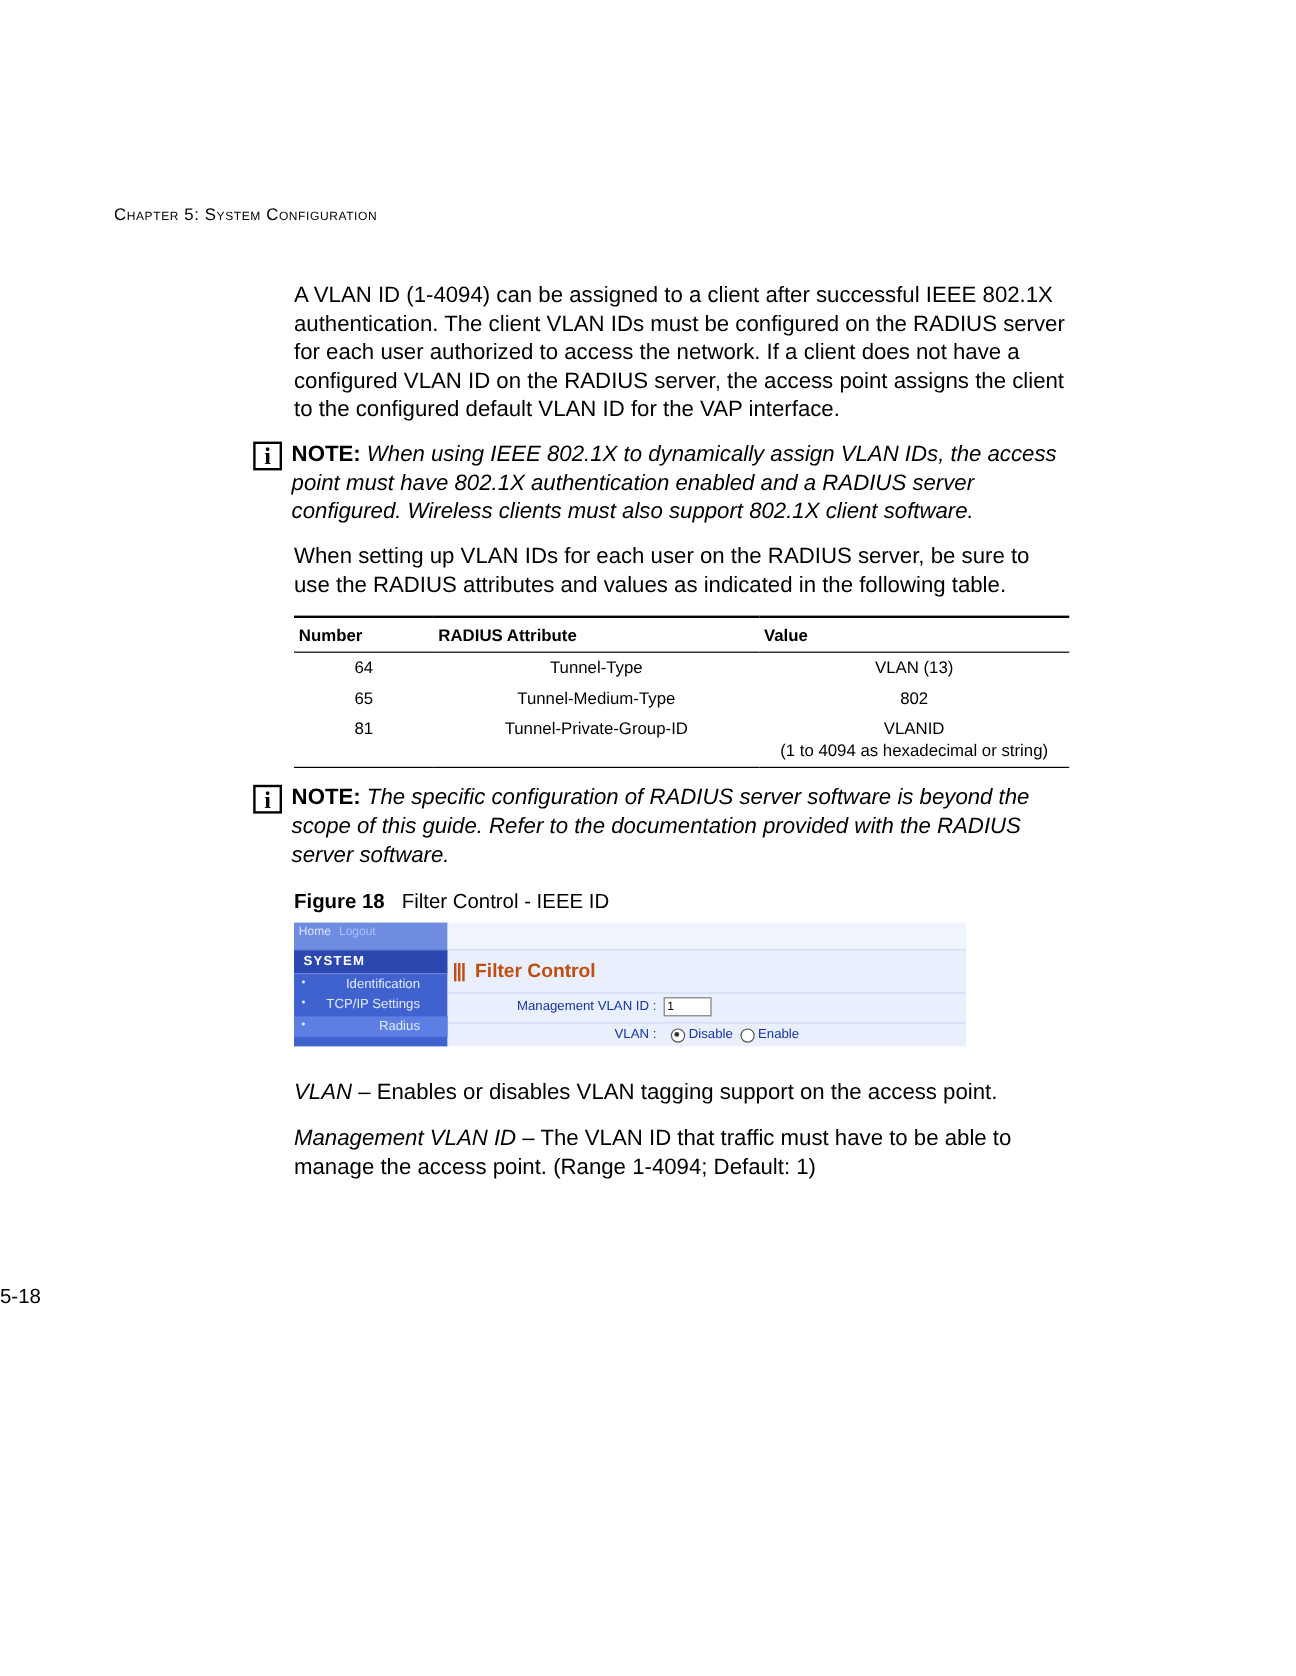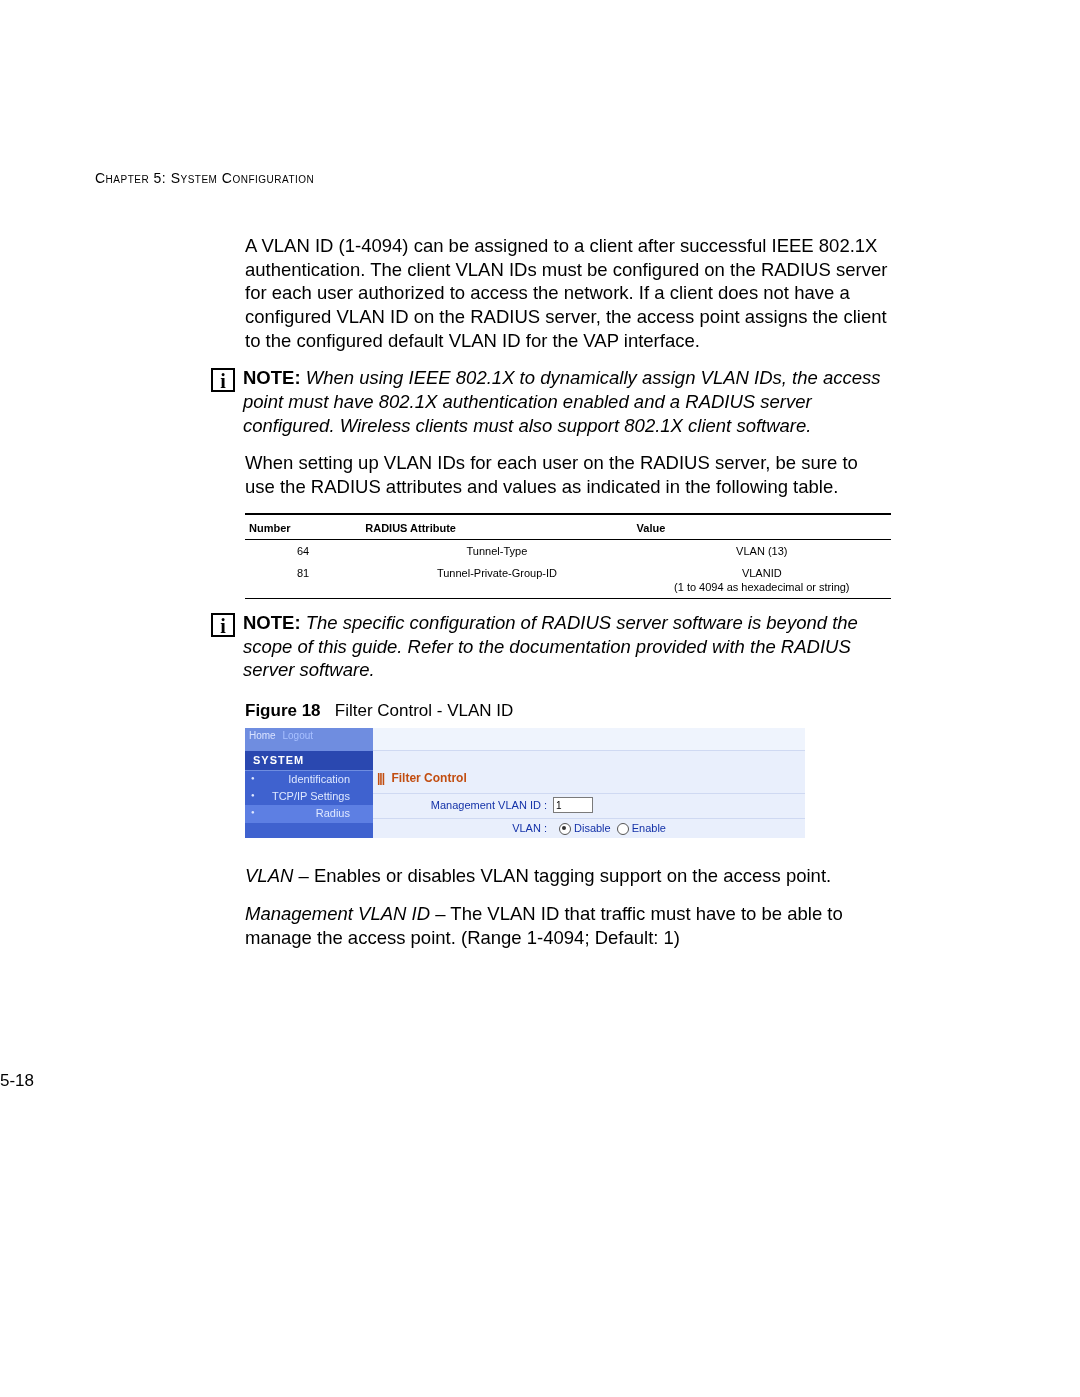--- a/index.html
+++ b/index.html
@@ -57,21 +57,21 @@
     flex: 1 1 auto;
     font-style: italic;
   }
   .note-label {
     font-weight: bold;
     font-style: normal;
   }
   table.radius {
     width: 100%;
     border-collapse: collapse;
-    font-size: 11px;
+    font-size: 14px;
     margin: 6px 0 12px 0;
   }
   table.radius thead tr {
     border-top: 2.5px solid #000;
     border-bottom: 1px solid #000;
   }
   table.radius tbody tr.lastrow {
     border-bottom: 1px solid #000;
   }
   table.radius th {
@@ -150,22 +150,22 @@
     flex: 1;
     background: #e9effc;
   }
   .ui-right-top {
     height: 22px;
     background: #eff4fd;
   }
   .ui-panel-title {
     color: #c24d10;
     font-weight: bold;
-    font-size: 12px;
-    padding: 20px 0 6px 4px;
+    font-size: 16px;
+    padding: 8px 0 6px 4px;
     border-top: 1px solid #cfd9f2;
   }
   .ui-panel-title .bars {
     color: #c24d10;
     letter-spacing: -1px;
     margin-right: 4px;
   }
   .ui-form-row {
     color: #1432a8;
     font-size: 11px;
@@ -237,41 +237,46 @@
           <th>RADIUS Attribute</th>
           <th>Value</th>
         </tr>
       </thead>
       <tbody>
         <tr>
           <td>64</td>
           <td>Tunnel-Type</td>
           <td>VLAN (13)</td>
         </tr>
+        <tr>
+          <td>65</td>
+          <td>Tunnel-Medium-Type</td>
+          <td>802</td>
+        </tr>
         <tr class="lastrow">
           <td>81</td>
           <td>Tunnel-Private-Group-ID</td>
           <td style="white-space:pre-line">VLANID
 (1 to 4094 as hexadecimal or string)</td>
         </tr>
       </tbody>
     </table>
 
 
     <div class="note-row">
       <div class="note-icon">i</div>
       <div class="note-text">
         <span class="note-label">NOTE:</span>
         <span>The specific configuration of RADIUS server software is beyond the scope of this guide. Refer to the documentation provided with the RADIUS server software.</span>
       </div>
     </div>
 
     <div class="fig-caption">
       <span class="figlabel">Figure 18</span>&nbsp;&nbsp;
-      <span>Filter Control - VLAN ID</span>
+      <span>Filter Control - IEEE ID</span>
     </div>
 
     <div class="ui-screenshot">
       <div class="ui-left">
         <div class="ui-tabs">
           <span>Home</span>
           <span class="logout">Logout</span>
         </div>
         <div class="ui-section-header">SYSTEM</div>
         <div class="ui-side-item">Identification</div>

